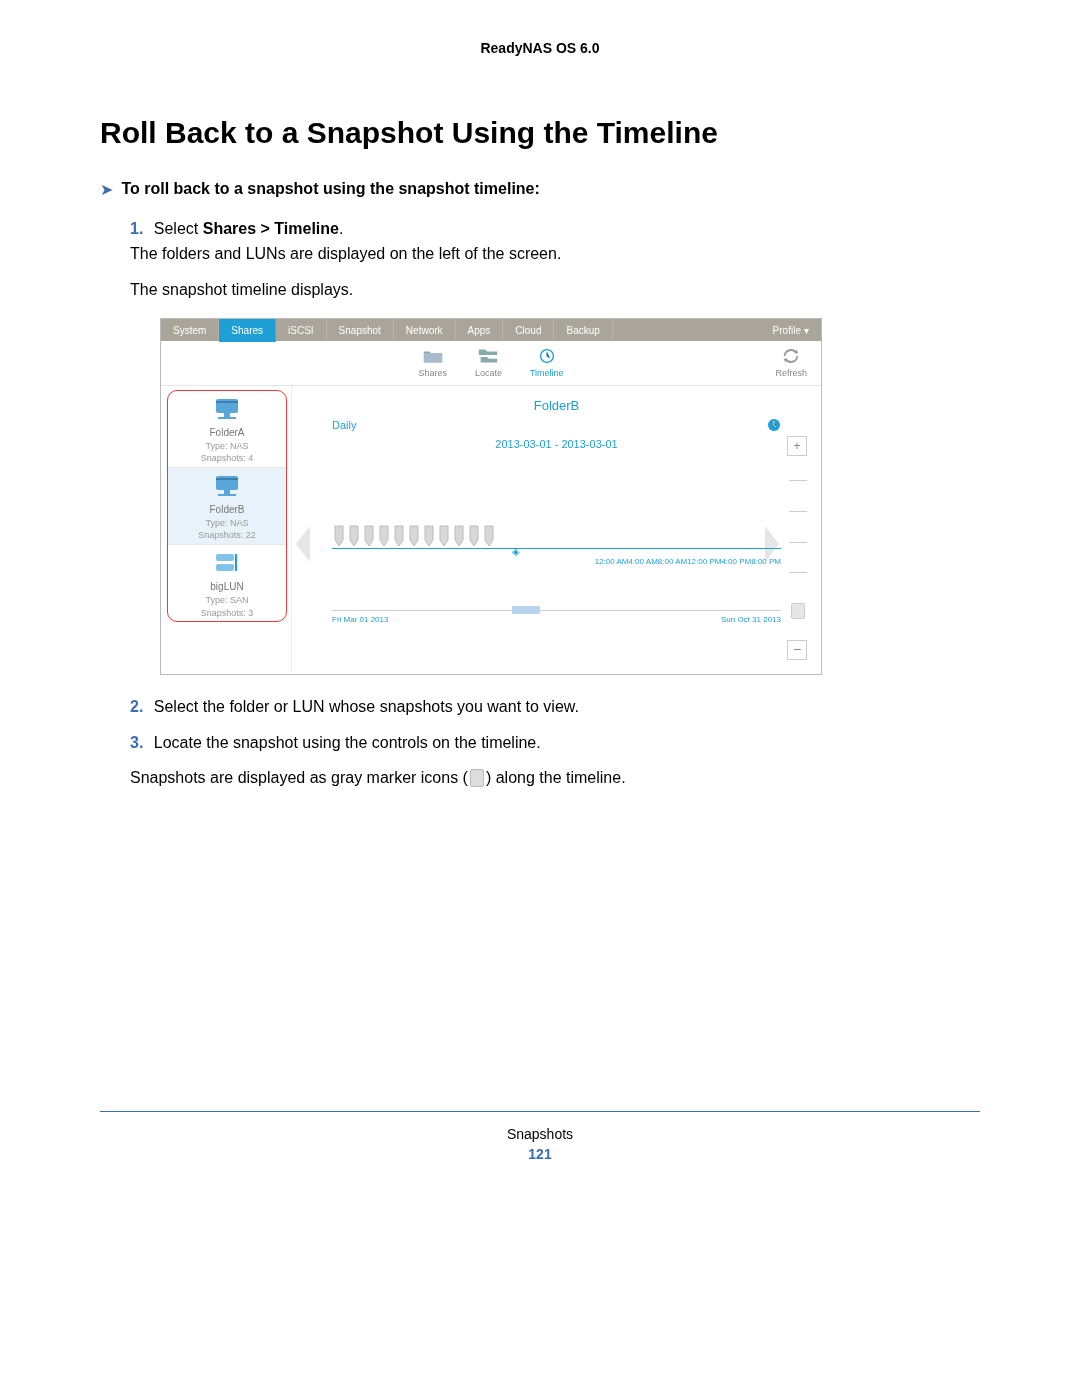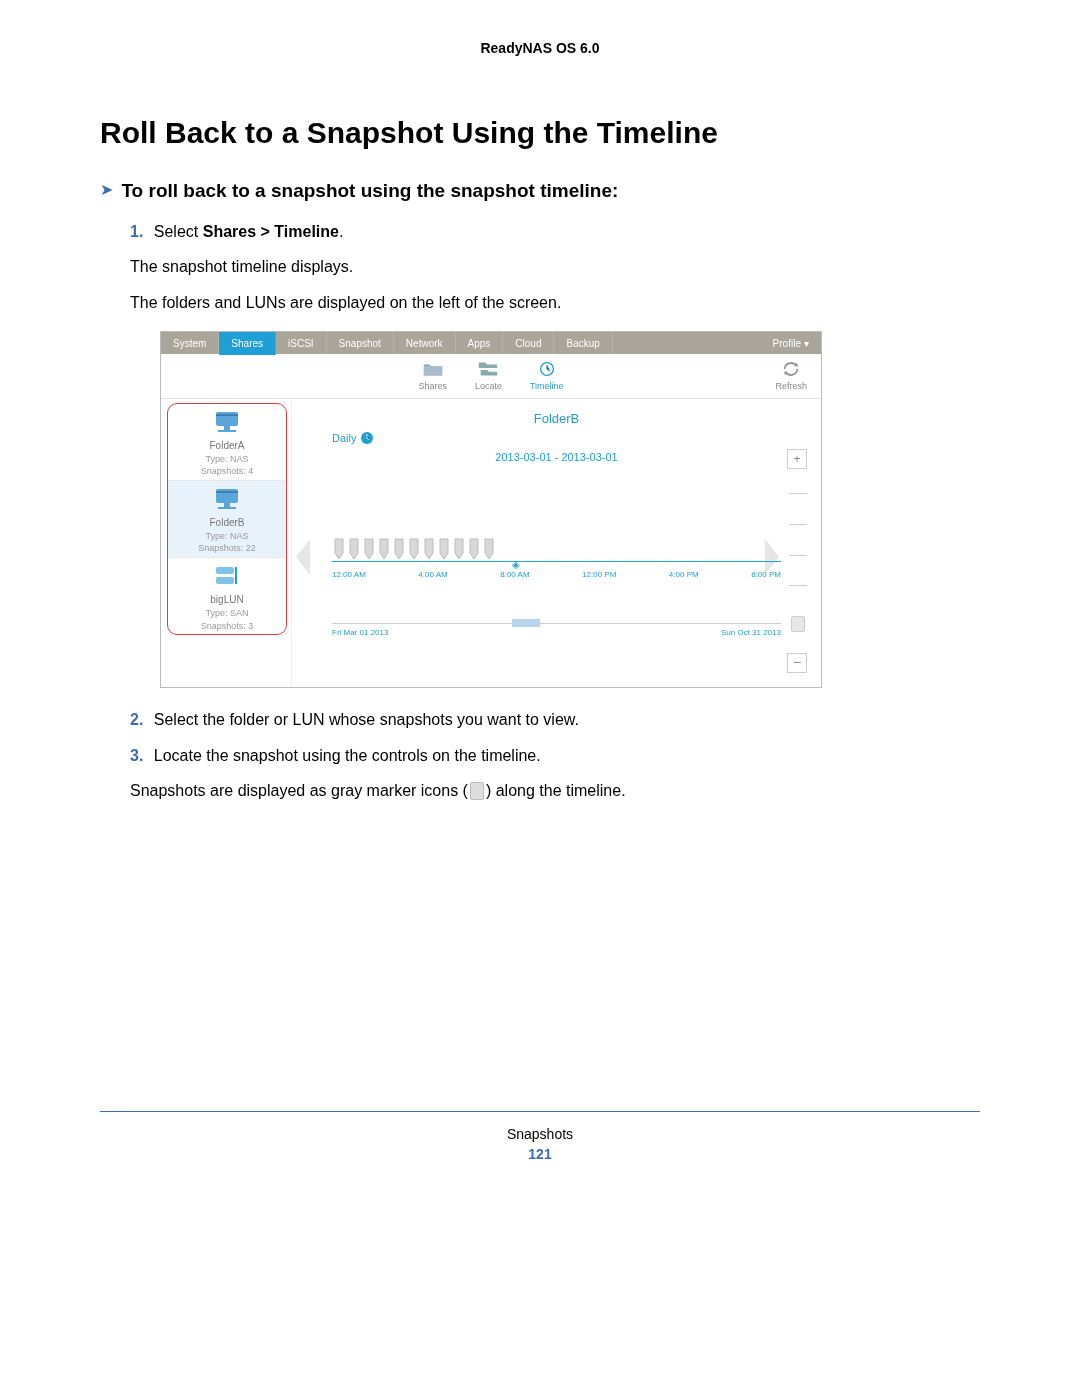--- a/index.html
+++ b/index.html
@@ -1,21 +1,21 @@
 <!DOCTYPE html>
 <html><head>
 <meta charset="utf-8">
 <style>
 html,body{margin:0;padding:0;background:#fff;font-family:Arial,Helvetica,sans-serif;color:#000}
 .page{width:1080px;height:1212px;margin:0 auto;position:relative;box-sizing:border-box;padding:40px 100px 0 100px}
 .doc-header{text-align:center;font-weight:bold;font-size:14px;margin-bottom:60px}
 .section-title{font-size:30px;font-weight:700;margin-bottom:30px}
 .bullet-line{display:flex;align-items:flex-start;margin-bottom:18px}
 .bullet-icon{color:#3b6db5;font-size:16px;margin-right:8px}
-.bullet-text{font-weight:bold;font-size:19px}
+.bullet-text{font-weight:bold;font-size:16px}
 .ol{list-style:none;padding-left:30px;margin:0}
 .ol li{margin-bottom:12px;font-size:16px;line-height:1.5}
 .ol .num{color:#3b6db5;font-weight:bold;margin-right:6px}
 .ol .bold{font-weight:bold}
 .sub{margin-left:30px;font-size:16px;line-height:1.6;margin-bottom:10px}
 
 
 .shot{border:1px solid #bbb;width:660px;margin:16px 0 20px 30px;font-family:"Segoe UI",Arial,sans-serif;font-size:10px;color:#666;background:#fff}
 .topbar{display:flex;background:#aaa59a;color:#fff;font-size:10px;align-items:center;height:22px}
 .topbar .tab{padding:4px 12px;border-right:1px solid rgba(255,255,255,.15);cursor:pointer}
@@ -30,35 +30,35 @@
 .body{display:flex;height:288px}
 .side{width:130px;border-right:1px solid #eee;overflow:hidden}
 .red-oval{border:1px solid #e63b3b;border-radius:10px;margin:4px 4px 0 6px;padding:0}
 .item{border-bottom:1px solid #e8e8e8;text-align:center;padding:6px 0 2px 0}
 .item.sel{background:#e8f2fb}
 .item .ico{display:flex;justify-content:center;margin-bottom:2px}
 .item .nm{color:#777;font-size:10px}
 .item .meta{color:#999;font-size:9px;line-height:1.4}
 .main{flex:1;position:relative;padding:10px 40px 0 40px}
 .mtitle{text-align:center;color:#1e9fd6;font-size:13px;margin-bottom:2px}
-.daily{text-align:center;color:#1e9fd6;font-size:11px;display:flex;justify-content:flex-start;align-items:center;gap:4px}
+.daily{text-align:center;color:#1e9fd6;font-size:11px;display:flex;justify-content:space-between;align-items:center;gap:4px}
 .range{text-align:center;color:#1e9fd6;font-size:11px;margin-top:2px}
 .plusbox{position:absolute;right:14px;top:50px;width:18px;height:18px;border:1px solid #ccc;display:flex;align-items:center;justify-content:center;color:#888;font-size:12px}
 .minusbox{position:absolute;right:14px;bottom:14px;width:18px;height:18px;border:1px solid #ccc;display:flex;align-items:center;justify-content:center;color:#888;font-size:14px}
 .scale{position:absolute;right:14px;top:80px;bottom:40px;width:18px;display:flex;flex-direction:column;justify-content:space-around}
 .scale span{height:1px;background:#ccc;display:block}
 .scale .thumb{width:12px;height:14px;background:#e6e6e6;border:1px solid #ccc;border-radius:2px;align-self:center}
 .arrow{position:absolute;top:140px;width:0;height:0;border-top:18px solid transparent;border-bottom:18px solid transparent}
 .arrow.left{left:4px;border-right:14px solid #e6e6e6}
 .arrow.right{right:42px;border-left:14px solid #e6e6e6}
 .tl{position:relative;margin-top:48px;height:80px}
 .baseline{position:absolute;left:0;right:0;top:48px;height:1px;background:#1e9fd6}
 .markers{position:absolute;left:0;top:25px;display:flex}
 .markers svg{width:14px;height:24px;margin-right:1px}
-.times{position:absolute;left:0;right:0;top:56px;display:flex;justify-content:space-between;color:#1e9fd6;font-size:8px}
+.times{position:absolute;left:0;right:0;top:56px;display:flex;justify-content:flex-end;color:#1e9fd6;font-size:8px}
 .datebar{position:relative;margin-top:20px;height:20px}
 .datebar .bar{position:absolute;left:0;right:0;top:10px;height:1px;background:#ccc}
 .datebar .seg{position:absolute;top:6px;height:8px;width:28px;background:#b9d4ee;left:180px}
 .datebar .l{position:absolute;left:0;top:14px;color:#1e9fd6;font-size:8px}
 .datebar .r{position:absolute;right:0;top:14px;color:#1e9fd6;font-size:8px}
 .handle{position:absolute;top:44px;left:180px;font-size:10px;color:#1e9fd6}
 
 .footer{position:absolute;left:100px;right:100px;bottom:50px;border-top:1px solid #3b6db5;text-align:center;padding-top:14px}
 .footer .t{font-weight:normal;font-size:14px}
 .footer .n{color:#3b6db5;font-weight:bold;font-size:14px;margin-top:4px}
@@ -73,22 +73,22 @@
 
   <div class="bullet-line">
     <span class="bullet-icon">➤</span>
     <span class="bullet-text">To roll back to a snapshot using the snapshot timeline:</span>
   </div>
 
   <ol class="ol">
     <li>
       <span class="num">1.</span>
       <span>Select </span><span class="bold">Shares &gt; Timeline</span><span>.</span>
+      <div class="sub" style="margin-left:0">The folders and LUNs are displayed on the left of the screen.</div>
       <div class="sub" style="margin-left:0;margin-top:10px">The snapshot timeline displays.</div>
-      <div class="sub" style="margin-left:0">The folders and LUNs are displayed on the left of the screen.</div>
 
       
       <div class="shot">
         <div class="topbar">
           <div class="tab">System</div>
           <div class="tab active">Shares</div>
           <div class="tab">iSCSI</div>
           <div class="tab">Snapshot</div>
           <div class="tab">Network</div>
           <div class="tab">Apps</div>

